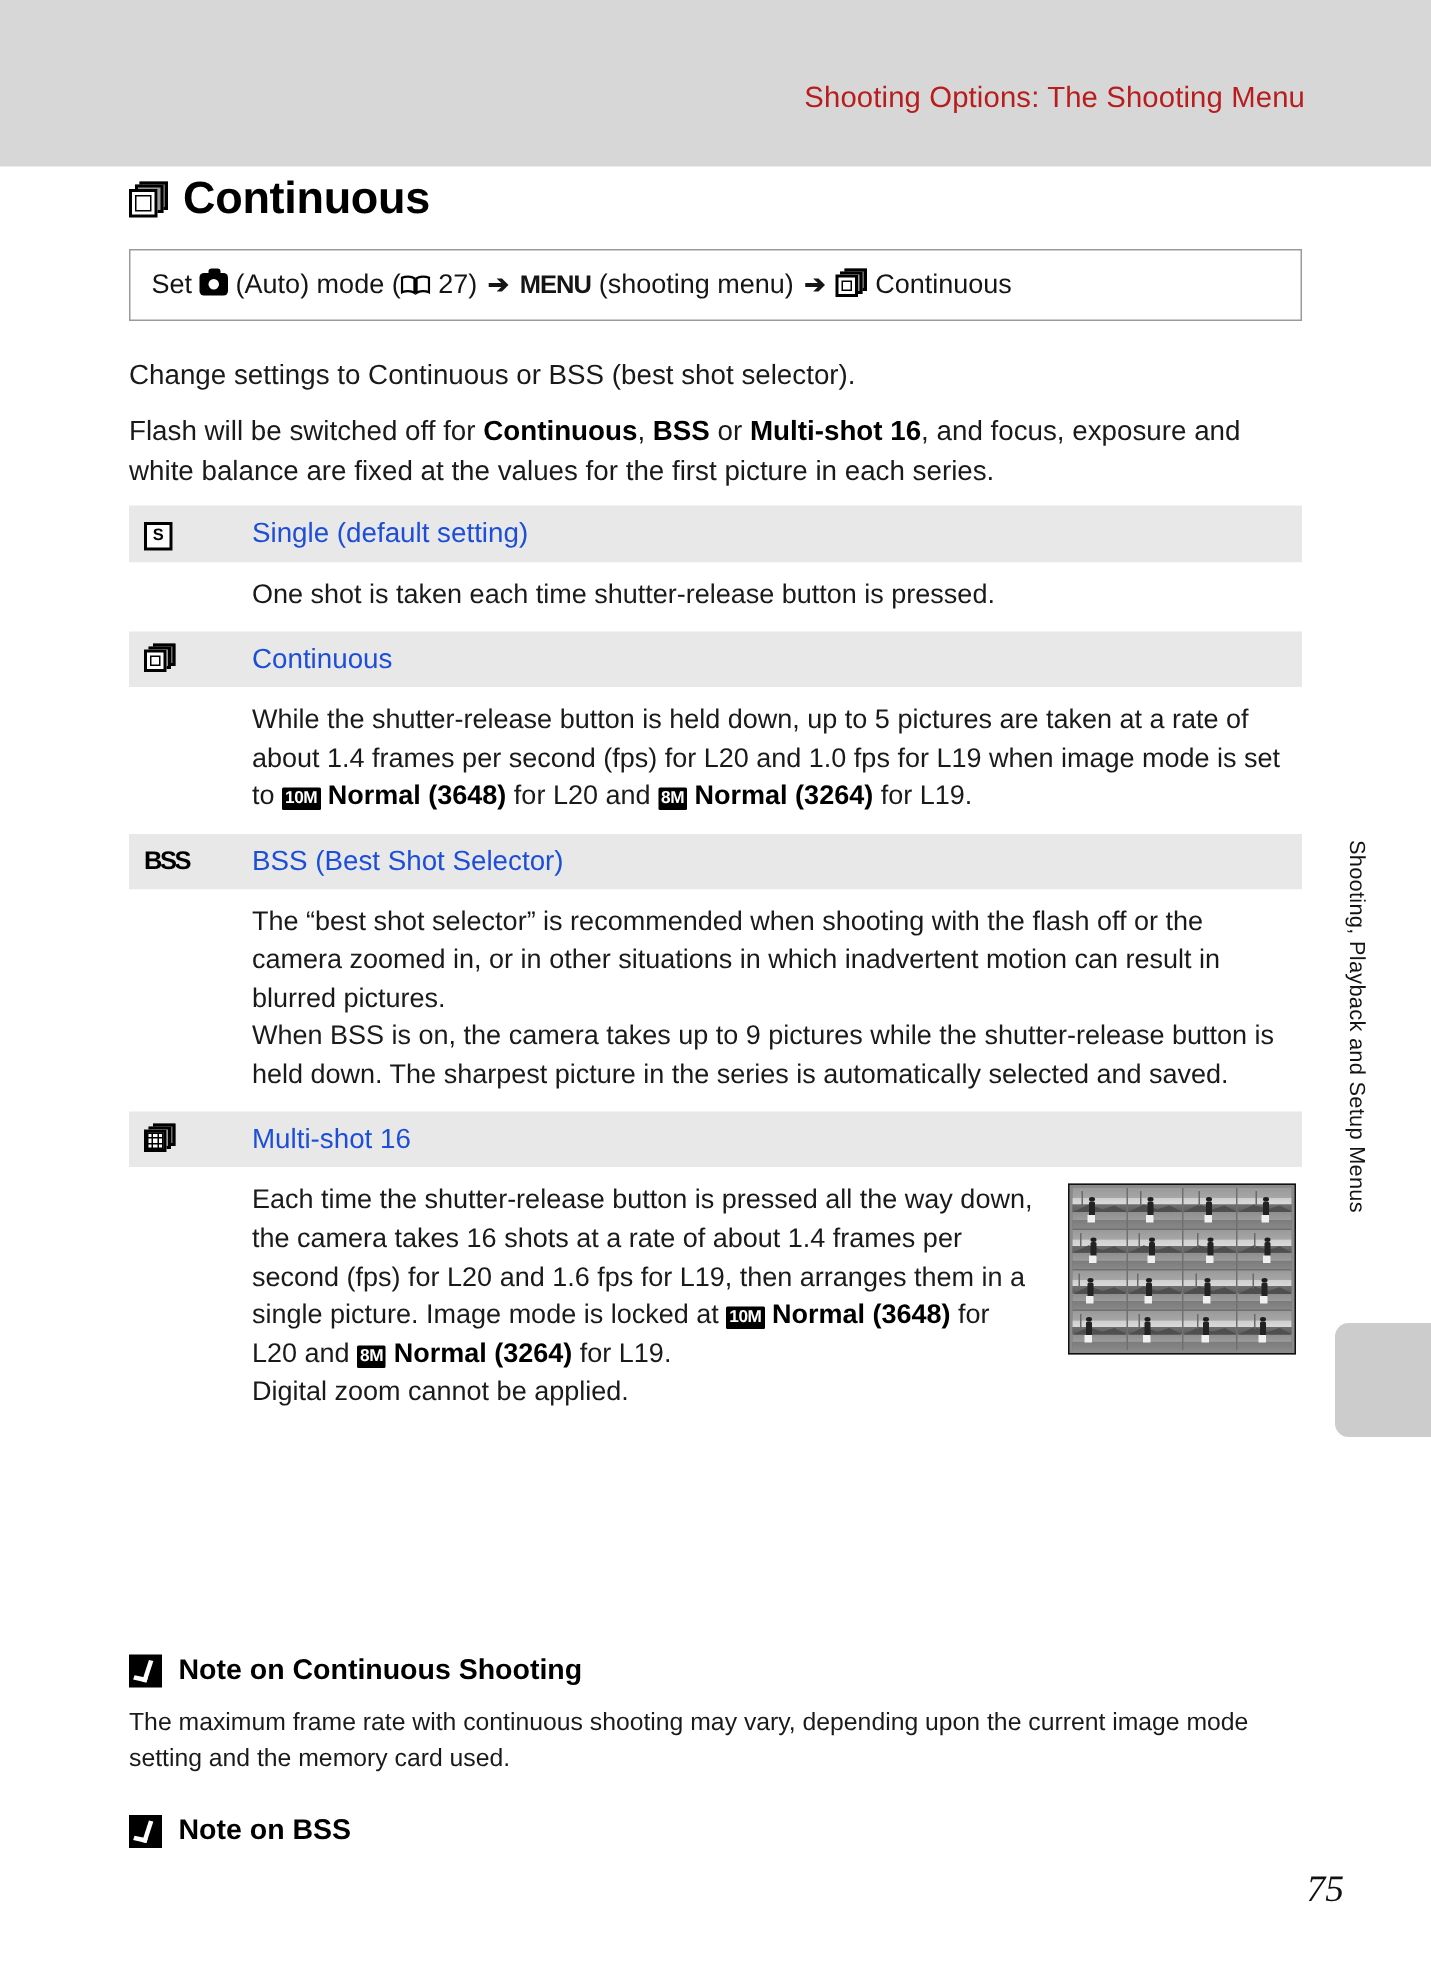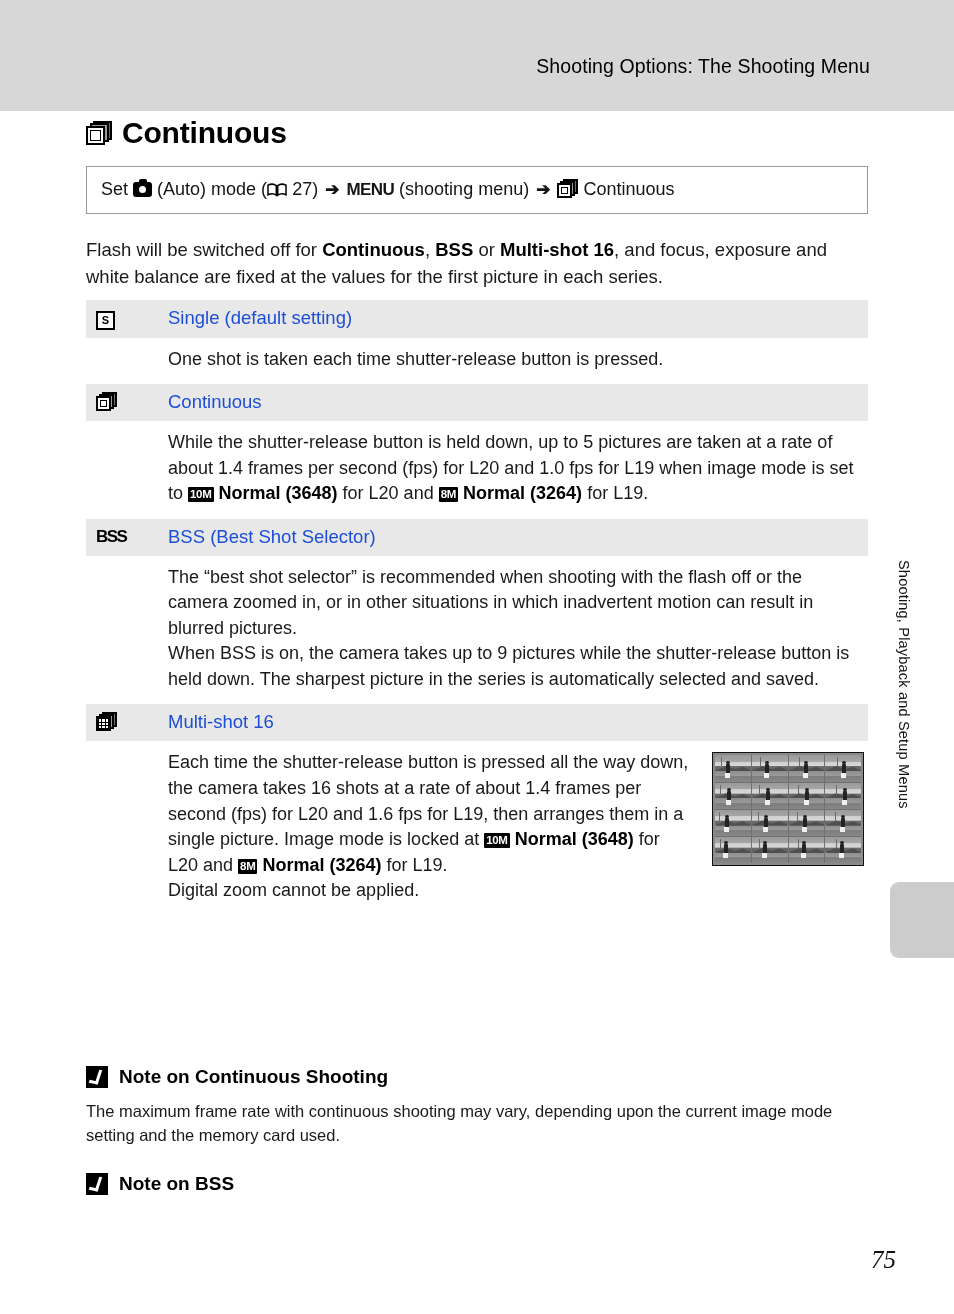--- a/index.html
+++ b/index.html
@@ -24,21 +24,21 @@
     width: 954px;
     height: 111px;
     background: #d7d7d7;
   }
   .header-title {
     position: absolute;
     right: 84px;
     top: 66px;
     font-size: 19.5px;
     letter-spacing: .1px;
-    color: #000000;
+    color: #b91c1c;
     white-space: nowrap;
     transform: translateY(-50%);
   }
 
   
   .side-tab-label {
     position: absolute;
     left: 888px;
     top: 560px;
     width: 24px;
@@ -399,20 +399,21 @@
     <span class="arrow">➔</span>
     <span class="menu-word">MENU</span>
     <span>(shooting menu)</span>
     <span class="arrow">➔</span>
     <span class="ico ico-stack">
       <span class="f f3"></span><span class="f f2"></span><span class="f f1"></span>
     </span>
     <span>Continuous</span>
   </div>
 
+  <p class="intro">Change settings to Continuous or BSS (best shot selector).</p>
   <p class="intro intro-gap"><span>Flash will be switched off for </span><b>Continuous</b><span>, </span><b>BSS</b><span> or </span><b>Multi-shot 16</b><span>, and focus, exposure and white balance are fixed at the values for the first picture in each series.</span></p>
 
   <table class="opt-table">
     <tbody>
 
       <tr class="opt-head-row">
         <td class="icon-cell">
           <span class="ico ico-single">S</span>
         </td>
         <td class="label-cell">Single (default setting)</td>

